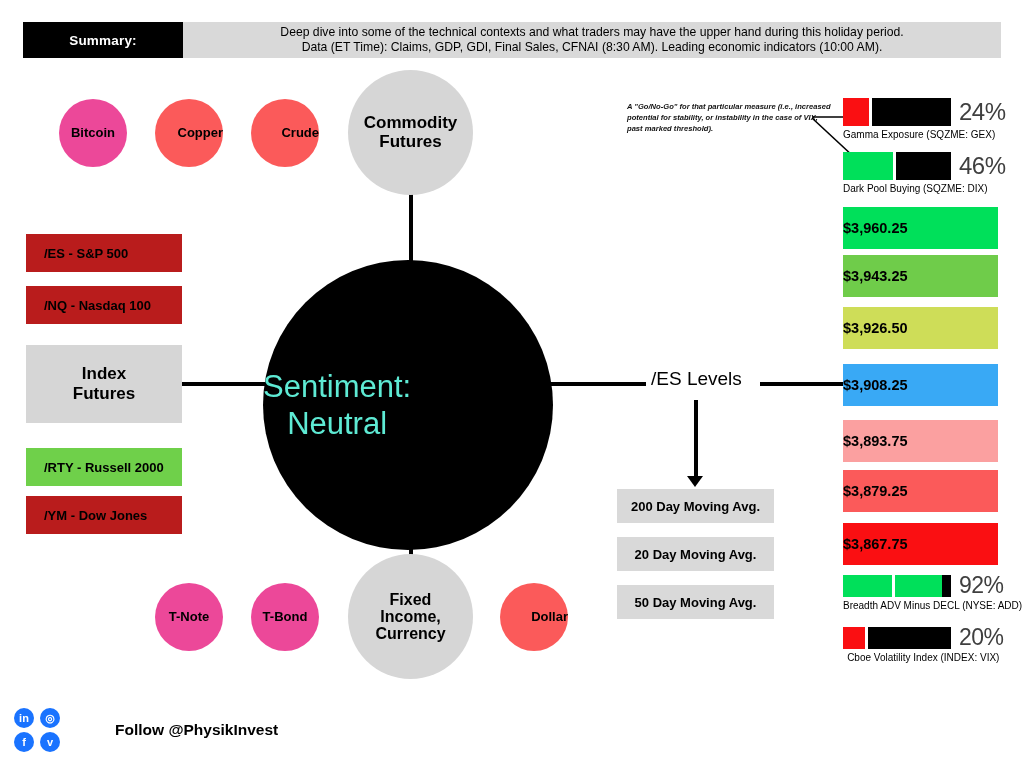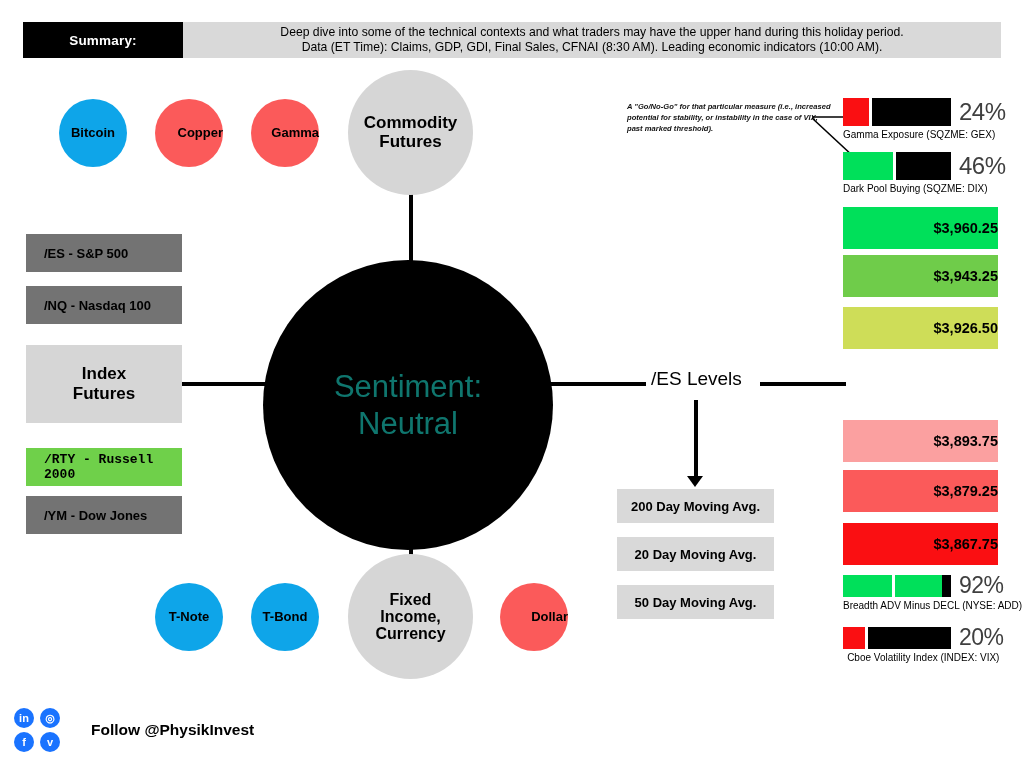--- a/index.html
+++ b/index.html
@@ -24,42 +24,42 @@
     font-size: 12.2px; line-height: 1.25; text-align: center; padding: 0 20px;
   }
 
   
   .circ {
     position: absolute; border-radius: 50%;
     display: flex; align-items: center; justify-content: center;
     text-align: center; font-weight: bold; color: #000;
     line-height: 1.08;
   }
-  .circ.green  { background: #0ea5e9; text-align: right; }
+  .circ.green  { background: #ec4899; text-align: right; }
   .circ.red    { background: #fb5a5a; justify-content: flex-end; }
   .circ.grey   { background: #d6d6d6; }
   .circ.small  { width: 68px; height: 68px; font-size: 13px; }
   .circ.hub    { width: 125px; height: 125px; font-size: 17px; }
 
   .center-circle {
     position: absolute; left: 263px; top: 260px;
     width: 290px; height: 290px; border-radius: 50%;
-    background: #000; color: #0f766e;
-    display: flex; align-items: center; justify-content: center;
+    background: #000; color: #5eead4;
+    display: flex; align-items: center; justify-content: flex-start;
     text-align: center; font-size: 31px; line-height: 1.2; font-weight: 400;
     white-space: pre-line;
   }
 
   
   .lbox {
     position: absolute; left: 26px; width: 156px; height: 38px;
     display: flex; align-items: center; padding-left: 18px;
     font-size: 13px; font-weight: bold; color: #000;
   }
-  .lbox.red   { background: #737373; }
+  .lbox.red   { background: #b91c1c; }
   .lbox.green { background: #6fd04a; }
   .lbox-hub {
     position: absolute; left: 26px; top: 345px; width: 156px; height: 78px;
     background: #d6d6d6; color: #000;
     display: flex; align-items: center; justify-content: center;
     text-align: center; font-size: 17px; font-weight: bold; line-height: 1.18;
     white-space: pre-line;
   }
 
   
@@ -79,21 +79,21 @@
   }
   .arrow-head {
     position: absolute; width: 0; height: 0;
     border-left: 8px solid transparent; border-right: 8px solid transparent;
     border-top: 11px solid #000;
   }
 
   
   .plevel {
     position: absolute; left: 843px; width: 155px; height: 42px;
-    display: flex; align-items: center; justify-content: flex-end;
+    display: flex; align-items: center; justify-content: flex-start;
     font-size: 14.5px; font-weight: bold; color: #000;
   }
 
   
   .gauge { position: absolute; }
   .gauge-row { display: flex; align-items: center; }
   .gauge-track {
     position: relative; width: 108px; height: 28px;
     background: #000; overflow: hidden;
   }
@@ -113,21 +113,21 @@
   .gauge.small .gauge-pct { font-size: 23px; }
 
   
   .annot {
     position: absolute; left: 627px; top: 101px; width: 205px;
     font-size: 7.6px; font-style: italic; font-weight: bold;
     color: #111; line-height: 1.45;
   }
 
   
-  .footer { position: absolute; left: 14px; top: 708px; display: flex; align-items: center; }
+  .footer { position: absolute; left: 14px; top: 708px; display: flex; align-items: center; gap: 24px; }
   .social-grid {
     display: grid; grid-template-columns: 22px 22px; grid-gap: 4px;
   }
   .sicon {
     width: 20px; height: 20px; border-radius: 50%;
     background: #1a73ff; color: #fff;
     display: flex; align-items: center; justify-content: center;
     font-size: 11px; font-weight: bold;
   }
   .follow-text {
@@ -160,38 +160,38 @@
   <div class="vline" style="left:694px; top:400px; height:78px;"></div>
   <div class="arrow-head" style="left:687px; top:476px;"></div>
 
   <div class="circ small green" style="left:59px; top:99px;">
     <span>Bitcoin</span>
   </div>
   <div class="circ small red" style="left:155px; top:99px;">
     <span>Copper</span>
   </div>
   <div class="circ small red" style="left:251px; top:99px;">
-    <span>Gamma</span>
+    <span>Crude</span>
   </div>
   <div class="circ hub grey" style="left:348px; top:70px; white-space:pre-line;">
     <span>Commodity
 Futures</span>
   </div>
 
   <div class="lbox red" style="top:234px;">
     <span>/ES - S&amp;P 500</span>
   </div>
   <div class="lbox red" style="top:286px;">
     <span>/NQ - Nasdaq 100</span>
   </div>
   <div class="lbox-hub">
     <span>Index
 Futures</span>
   </div>
-  <div class="lbox green" style="top:448px;font-family:Liberation Mono, monospace;">
+  <div class="lbox green" style="top:448px;">
     <span>/RTY - Russell 2000</span>
   </div>
   <div class="lbox red" style="top:496px;">
     <span>/YM - Dow Jones</span>
   </div>
 
   <div class="center-circle">
     <span>Sentiment:
 Neutral</span>
   </div>
@@ -224,20 +224,23 @@
   </div>
 
   <div class="plevel" style="top:207px; background:#00e05a;">
     <span>$3,960.25</span>
   </div>
   <div class="plevel" style="top:255px; background:#6fcc4a;">
     <span>$3,943.25</span>
   </div>
   <div class="plevel" style="top:307px; background:#cedd58;">
     <span>$3,926.50</span>
+  </div>
+  <div class="plevel" style="top:364px; background:#39a9f5;">
+    <span>$3,908.25</span>
   </div>
   <div class="plevel" style="top:420px; background:#fba0a0;">
     <span>$3,893.75</span>
   </div>
   <div class="plevel" style="top:470px; background:#fb5a5a;">
     <span>$3,879.25</span>
   </div>
   <div class="plevel" style="top:523px; background:#fa0f12;">
     <span>$3,867.75</span>
   </div>

